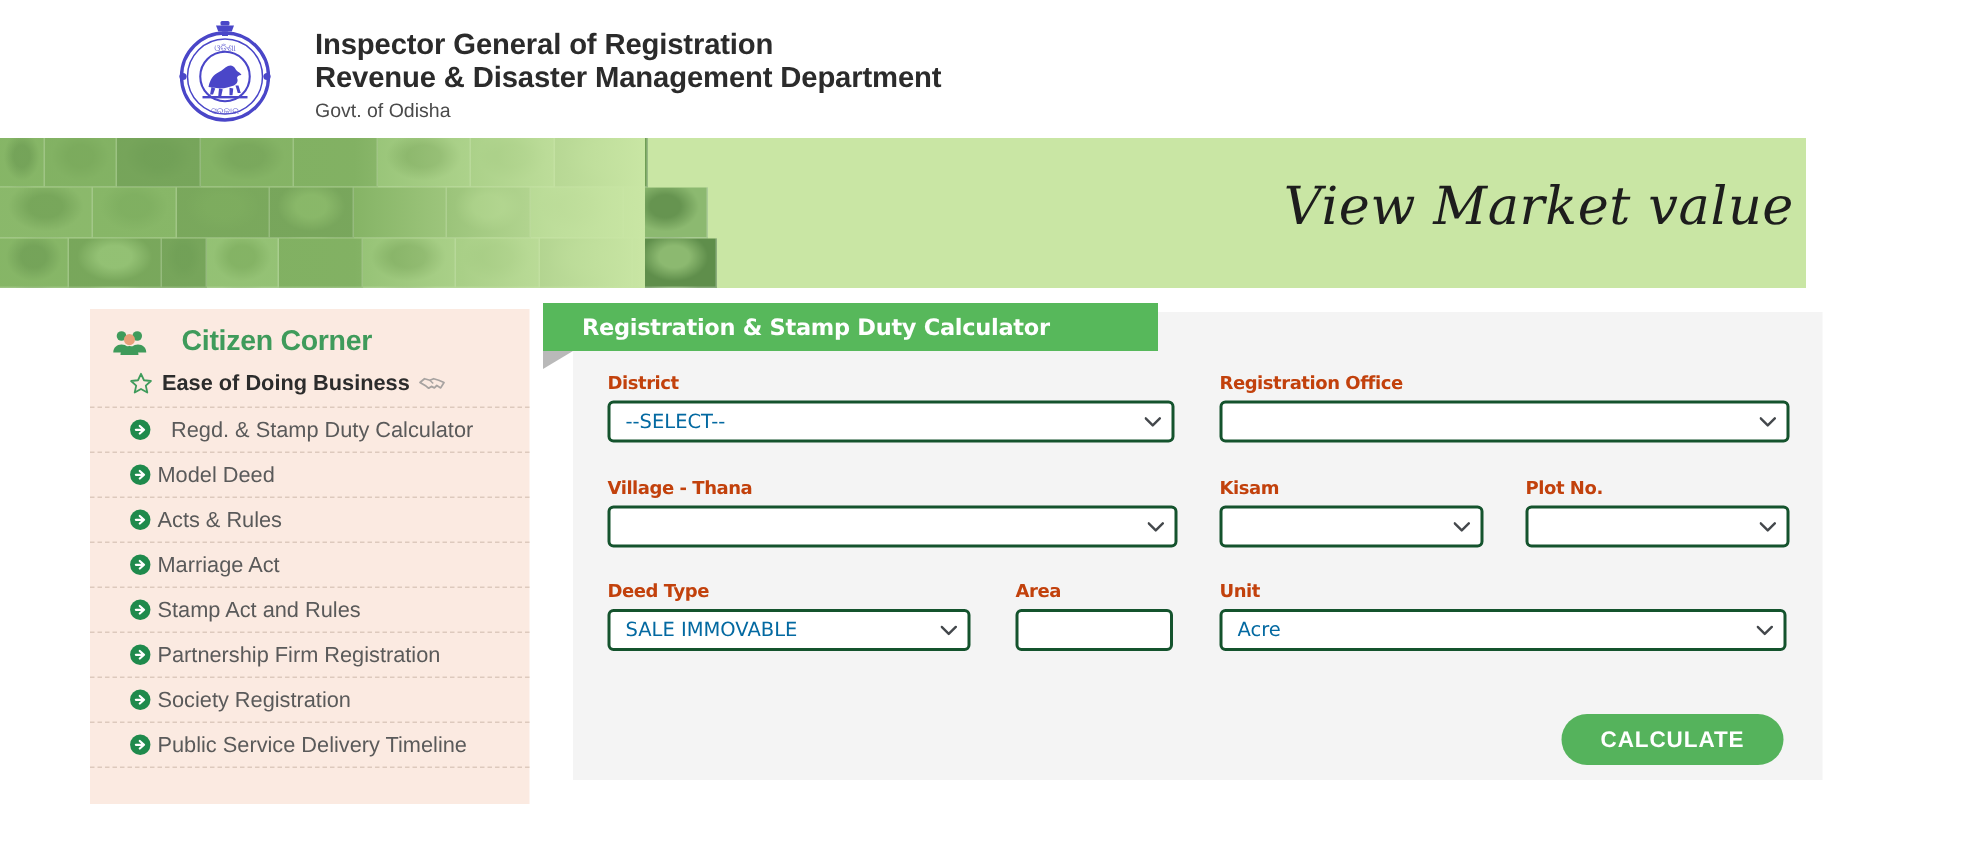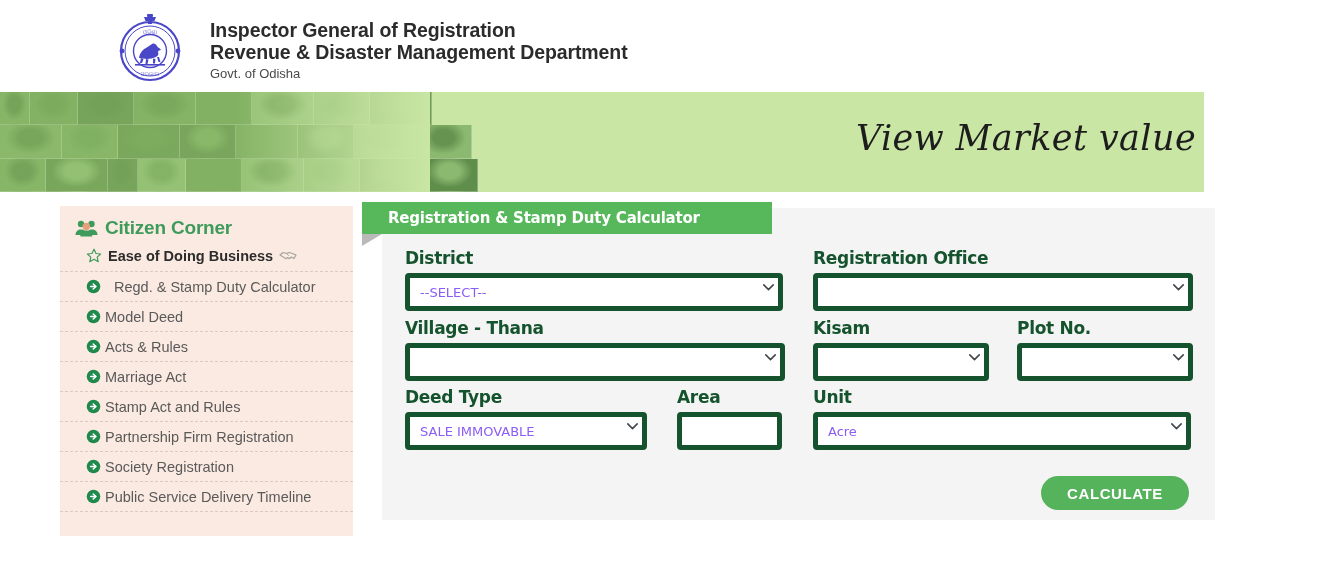--- a/index.html
+++ b/index.html
@@ -63,21 +63,21 @@
 
   
   .content { position:absolute; left:0; top:192px; width:1320px; height:378px; }
 
   
   .sidebar {
     position:absolute; left:60px; top:14px; width:293px; height:330px;
     background:#fbeae1;
   }
   .cc-head {
-    display:flex; align-items:center; gap:7px;
+    display:flex; align-items:center; gap:23px;
     padding:11px 0 5px 15px;
   }
   .cc-head .ico { width:23px; height:18px; flex:0 0 auto; }
   .cc-title {
     font-size:19px; font-weight:bold; color:#3f9b5b; letter-spacing:-0.2px;
   }
   .edb-row {
     display:flex; align-items:center; gap:6px;
     padding:4px 0 7px 26px;
     border-bottom:1px dashed #ddc9bd;
@@ -111,29 +111,29 @@
   .ribbon-fold {
     position:absolute; left:-20px; top:26px;
     width:0; height:0;
     border-top:12px solid #b9b9b9;
     border-right:20px solid transparent;
   }
   .calc-body { position:absolute; left:0; top:34px; width:833px; }
 
   .frow { position:absolute; }
   .flabel {
-    font-size:17px; font-weight:bold; color:#14532d;
+    font-size:12px; font-weight:bold; color:#c2410c;
     font-family:"DejaVu Sans", sans-serif; letter-spacing:-0.3px;
     margin-bottom:5px; white-space:nowrap;
   }
   .fctl { position:relative; }
   select.inp, input.inp {
-    width:100%; height:38px;
-    border:5px solid #14532d; border-radius:4px;
-    background:#ffffff; color:#8b5cf6;
+    width:100%; height:28px;
+    border:2px solid #14532d; border-radius:4px;
+    background:#ffffff; color:#0369a1;
     font-size:13px; font-family:"DejaVu Sans", sans-serif;
     padding:0 26px 0 10px;
     -webkit-appearance:none; -moz-appearance:none; appearance:none;
     outline:none;
   }
   input.inp { padding-right:10px; }
   .chev {
     position:absolute; right:9px; top:11px;
     width:11px; height:7px; pointer-events:none;
   }

